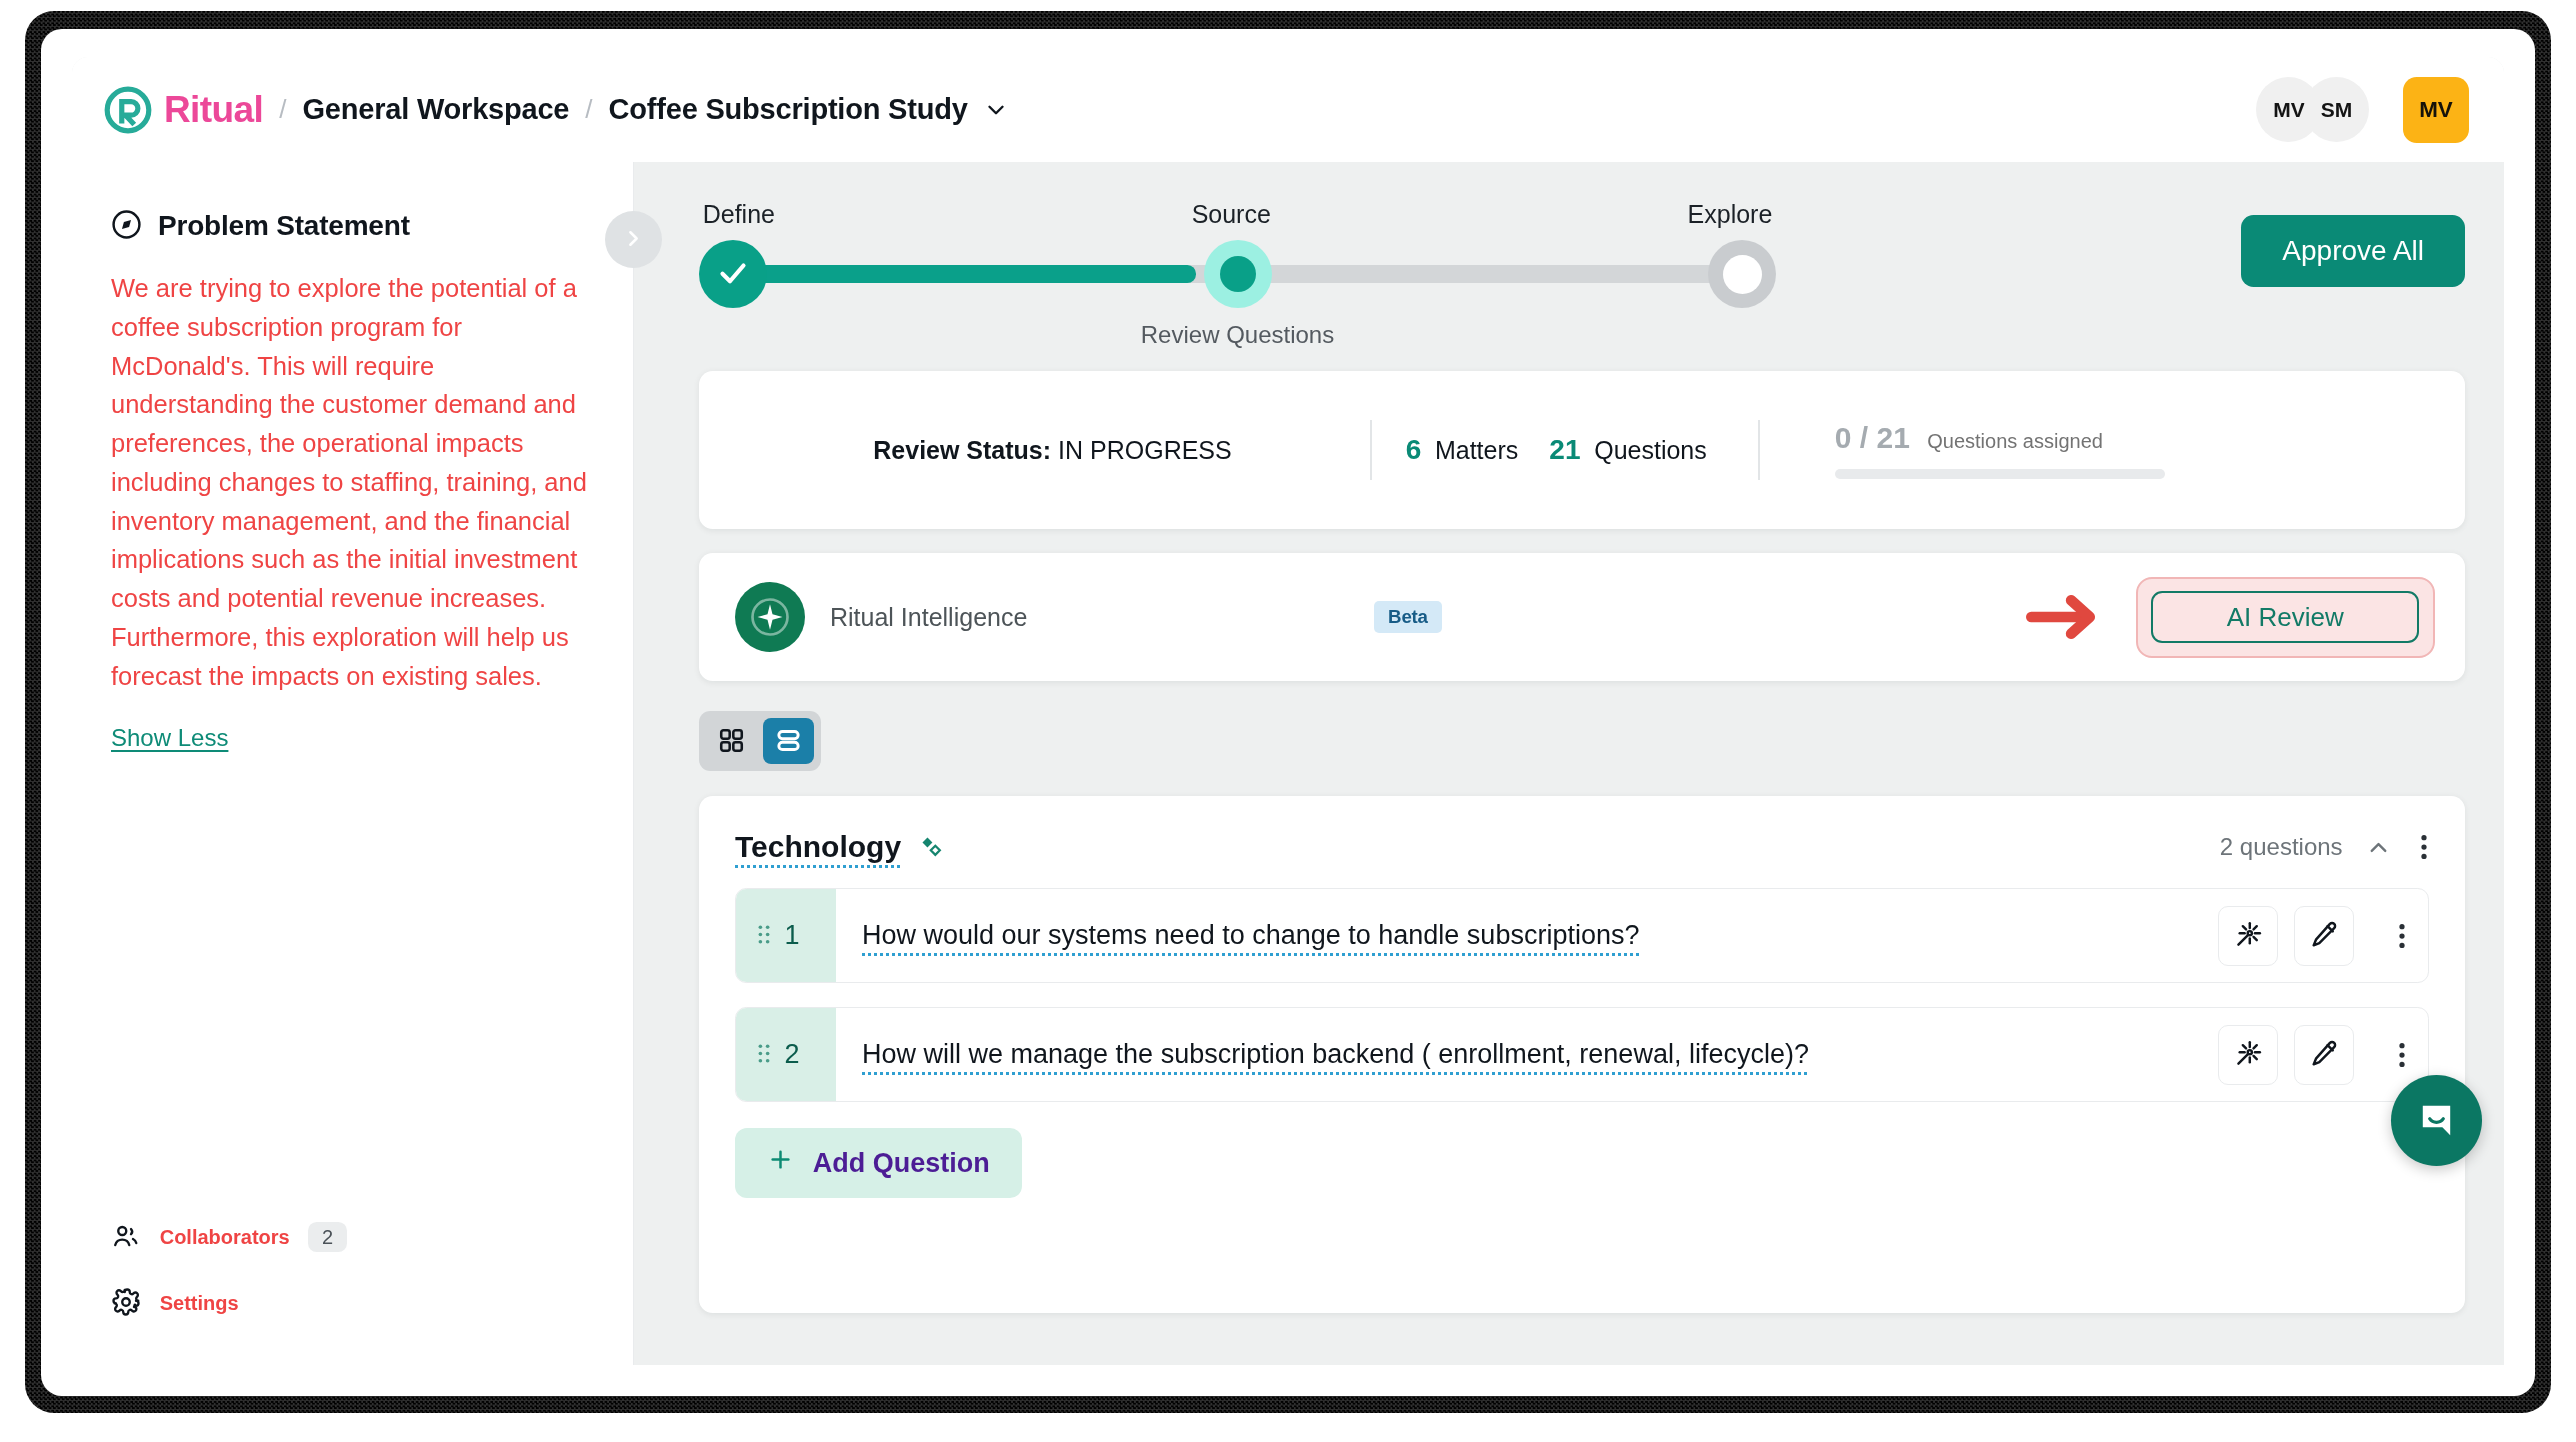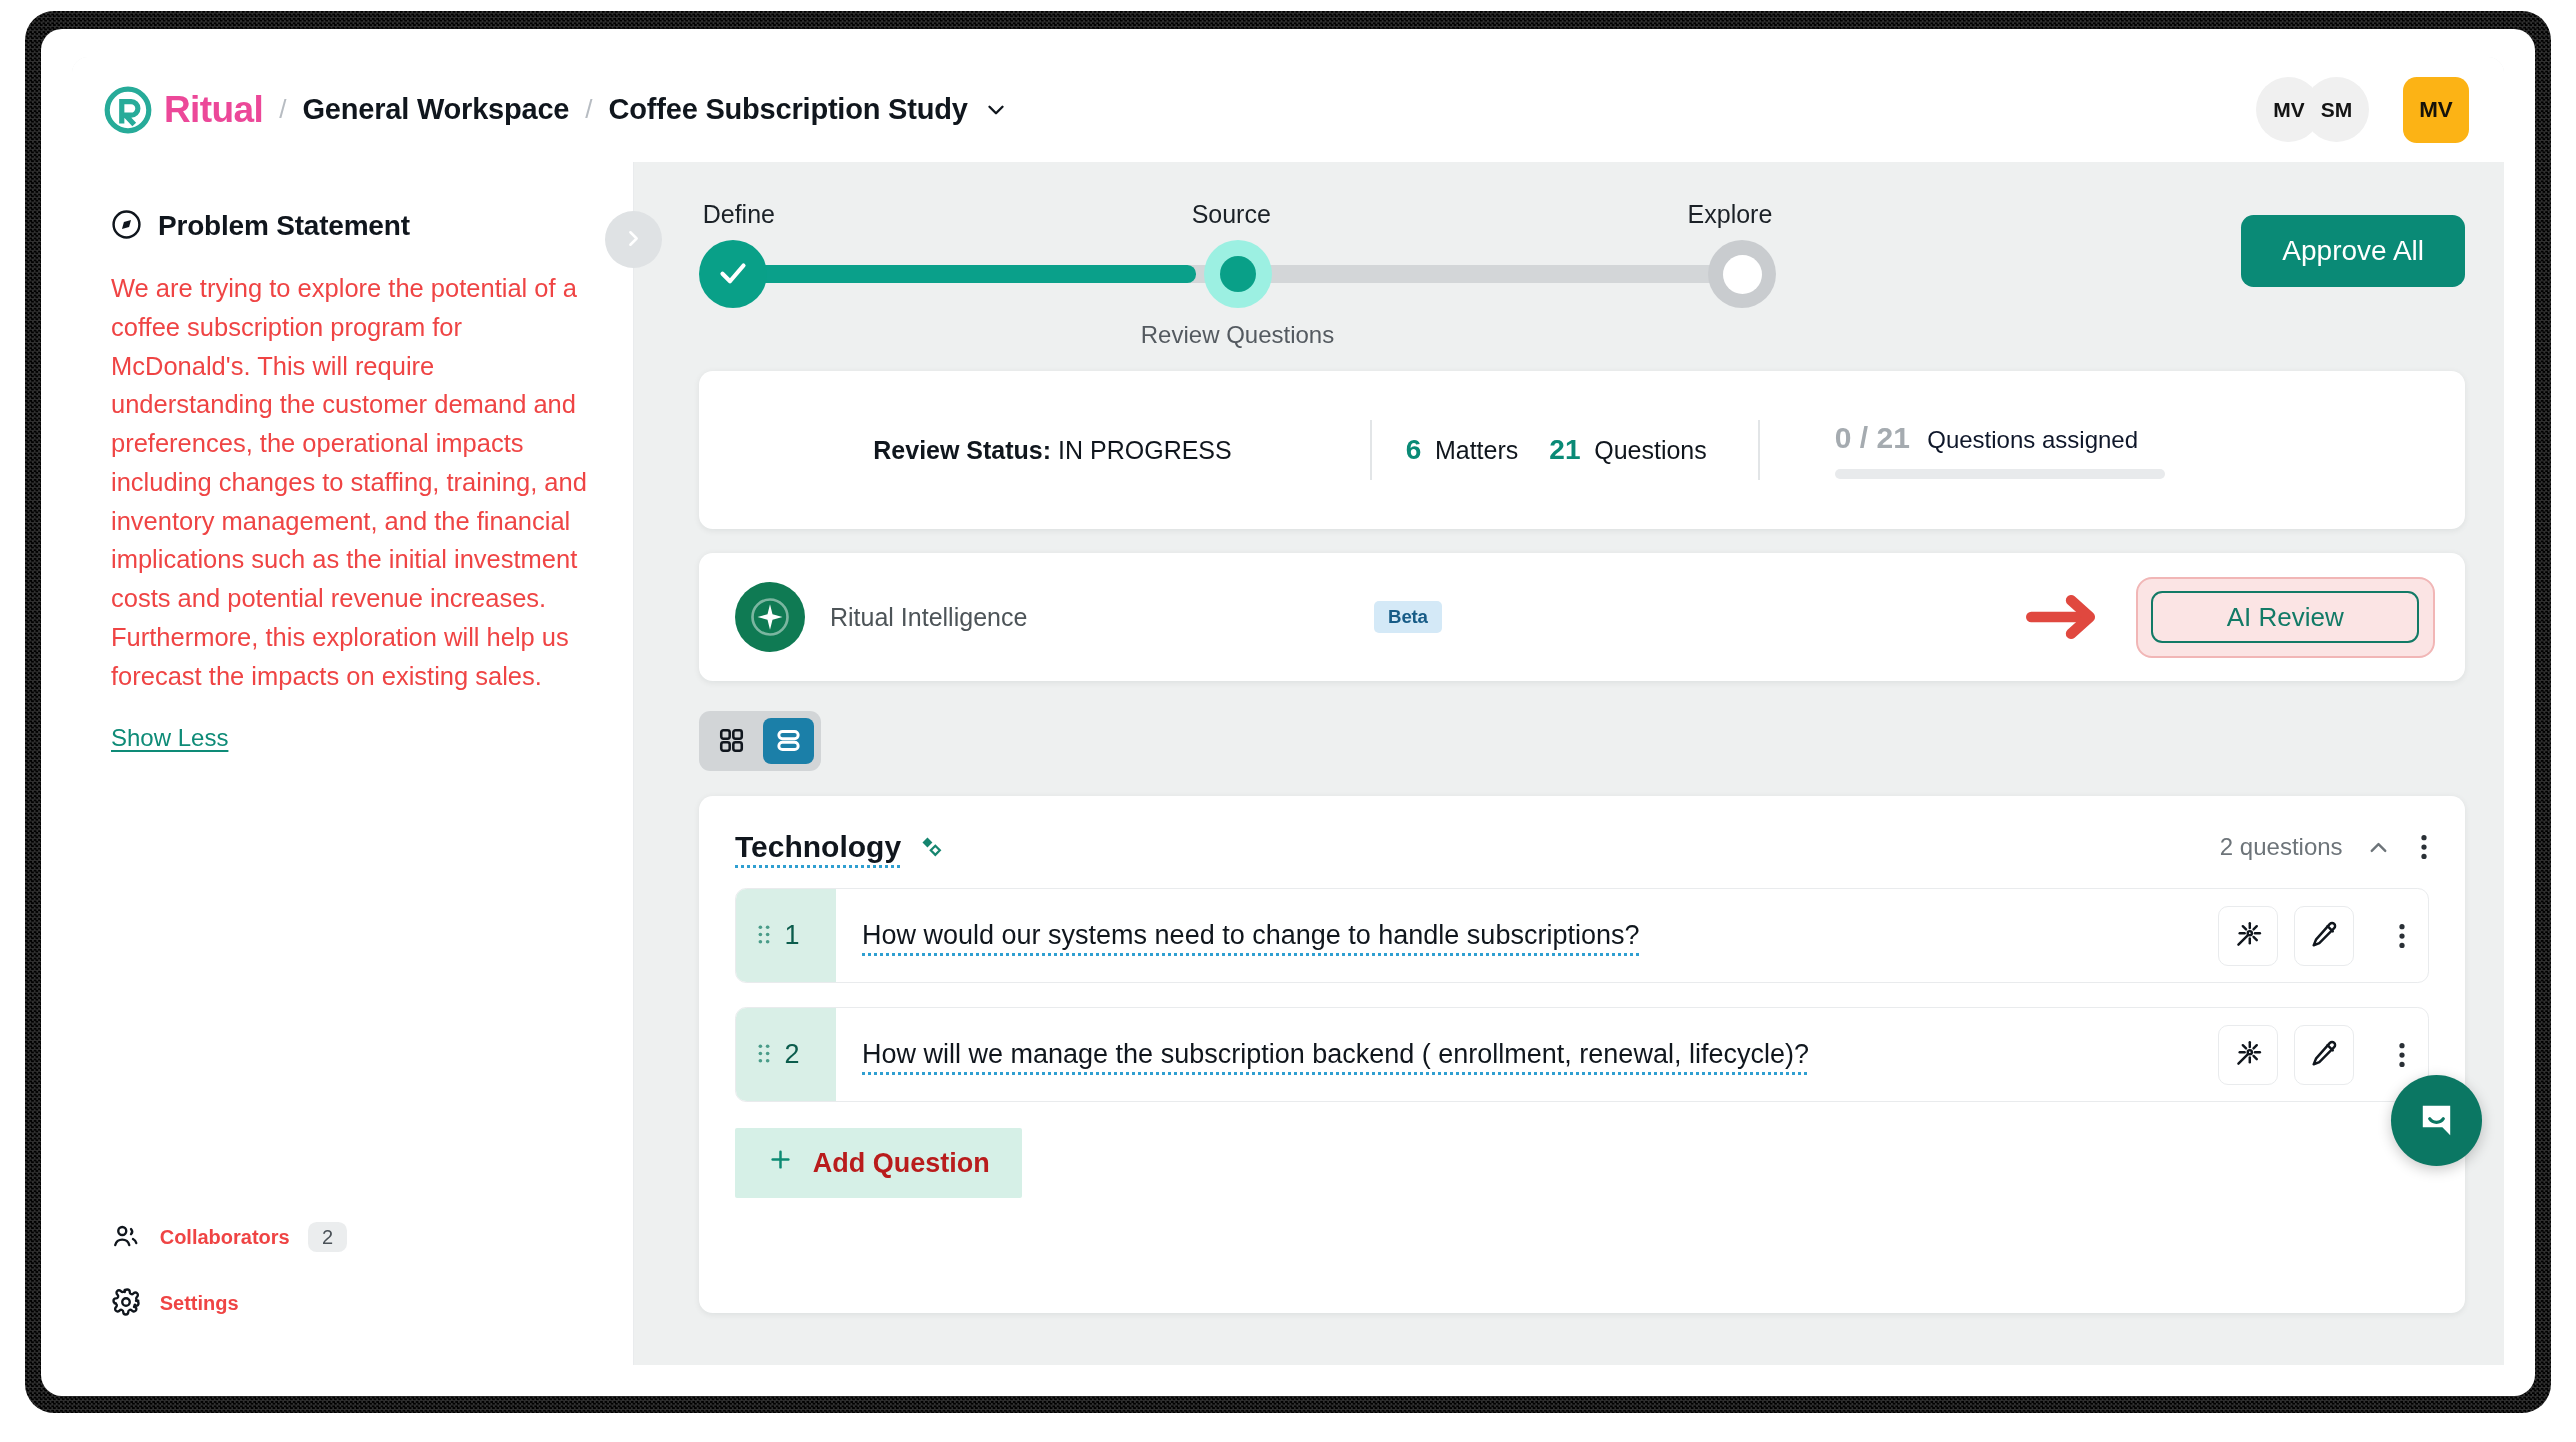--- a/index.html
+++ b/index.html
@@ -198,21 +198,21 @@
   .seg-a { flex: 0 0 635px; justify-content: center; }
   .seg-b { flex: 0 0 386px; justify-content: center; gap: 13.7px; }
   .seg-c { flex: 1 1 auto; padding-left: 75px; flex-direction: column; align-items: flex-start; }
   .vline { width: 1.9px; height: 60px; background: #e2e5e7; }
   .status-text { font-size: 25px; color: #10161d; }
   .status-text b { font-weight: 700; }
   .metric-num { font-size: 28px; font-weight: 700; color: #0a8a76; }
   .metric-lbl { font-size: 25px; color: #10161d; margin-right: 17.4px; }
   .assign-line { display: flex; align-items: baseline; gap: 17.4px; }
   .assign-count { font-size: 30px; font-weight: 700; color: #a5abb0; }
-  .assign-lbl { font-size: 24px; color: #0f172a; }
+  .assign-lbl { font-size: 20px; color: #737373; }
   .assign-bar {
     margin-top: 13.7px; width: 330px; height: 10px;
     background: #e8eaec; border-radius: 5px;
   }
 
   
   .ai-card {
     margin-top: 24px;
     height: 128px;
     display: flex; align-items: center;
@@ -318,22 +318,22 @@
   }
   .q-actions { display: flex; align-items: center; gap: 16px; padding-right: 21px; }
   .icon-btn {
     width: 60px; height: 60px; border-radius: 10px;
     border: 1.9px solid #e9ebed; background: #ffffff;
     display: flex; align-items: center; justify-content: center;
     cursor: pointer;
   }
   .add-q-btn {
     margin-top: 26px;
-    background: #d6f0e7; color: #b91c1c;
-    border: none; border-radius: 2px;
+    background: #d6f0e7; color: #4c1d95;
+    border: none; border-radius: 12px;
     height: 70px; padding: 0 32px;
     font-size: 27px; font-weight: 700; font-family: inherit;
     display: inline-flex; align-items: center; gap: 18.7px;
     cursor: pointer;
   }
 
   
   .chat-bubble {
     position: absolute;
     right: 22.4px; bottom: 199px;

